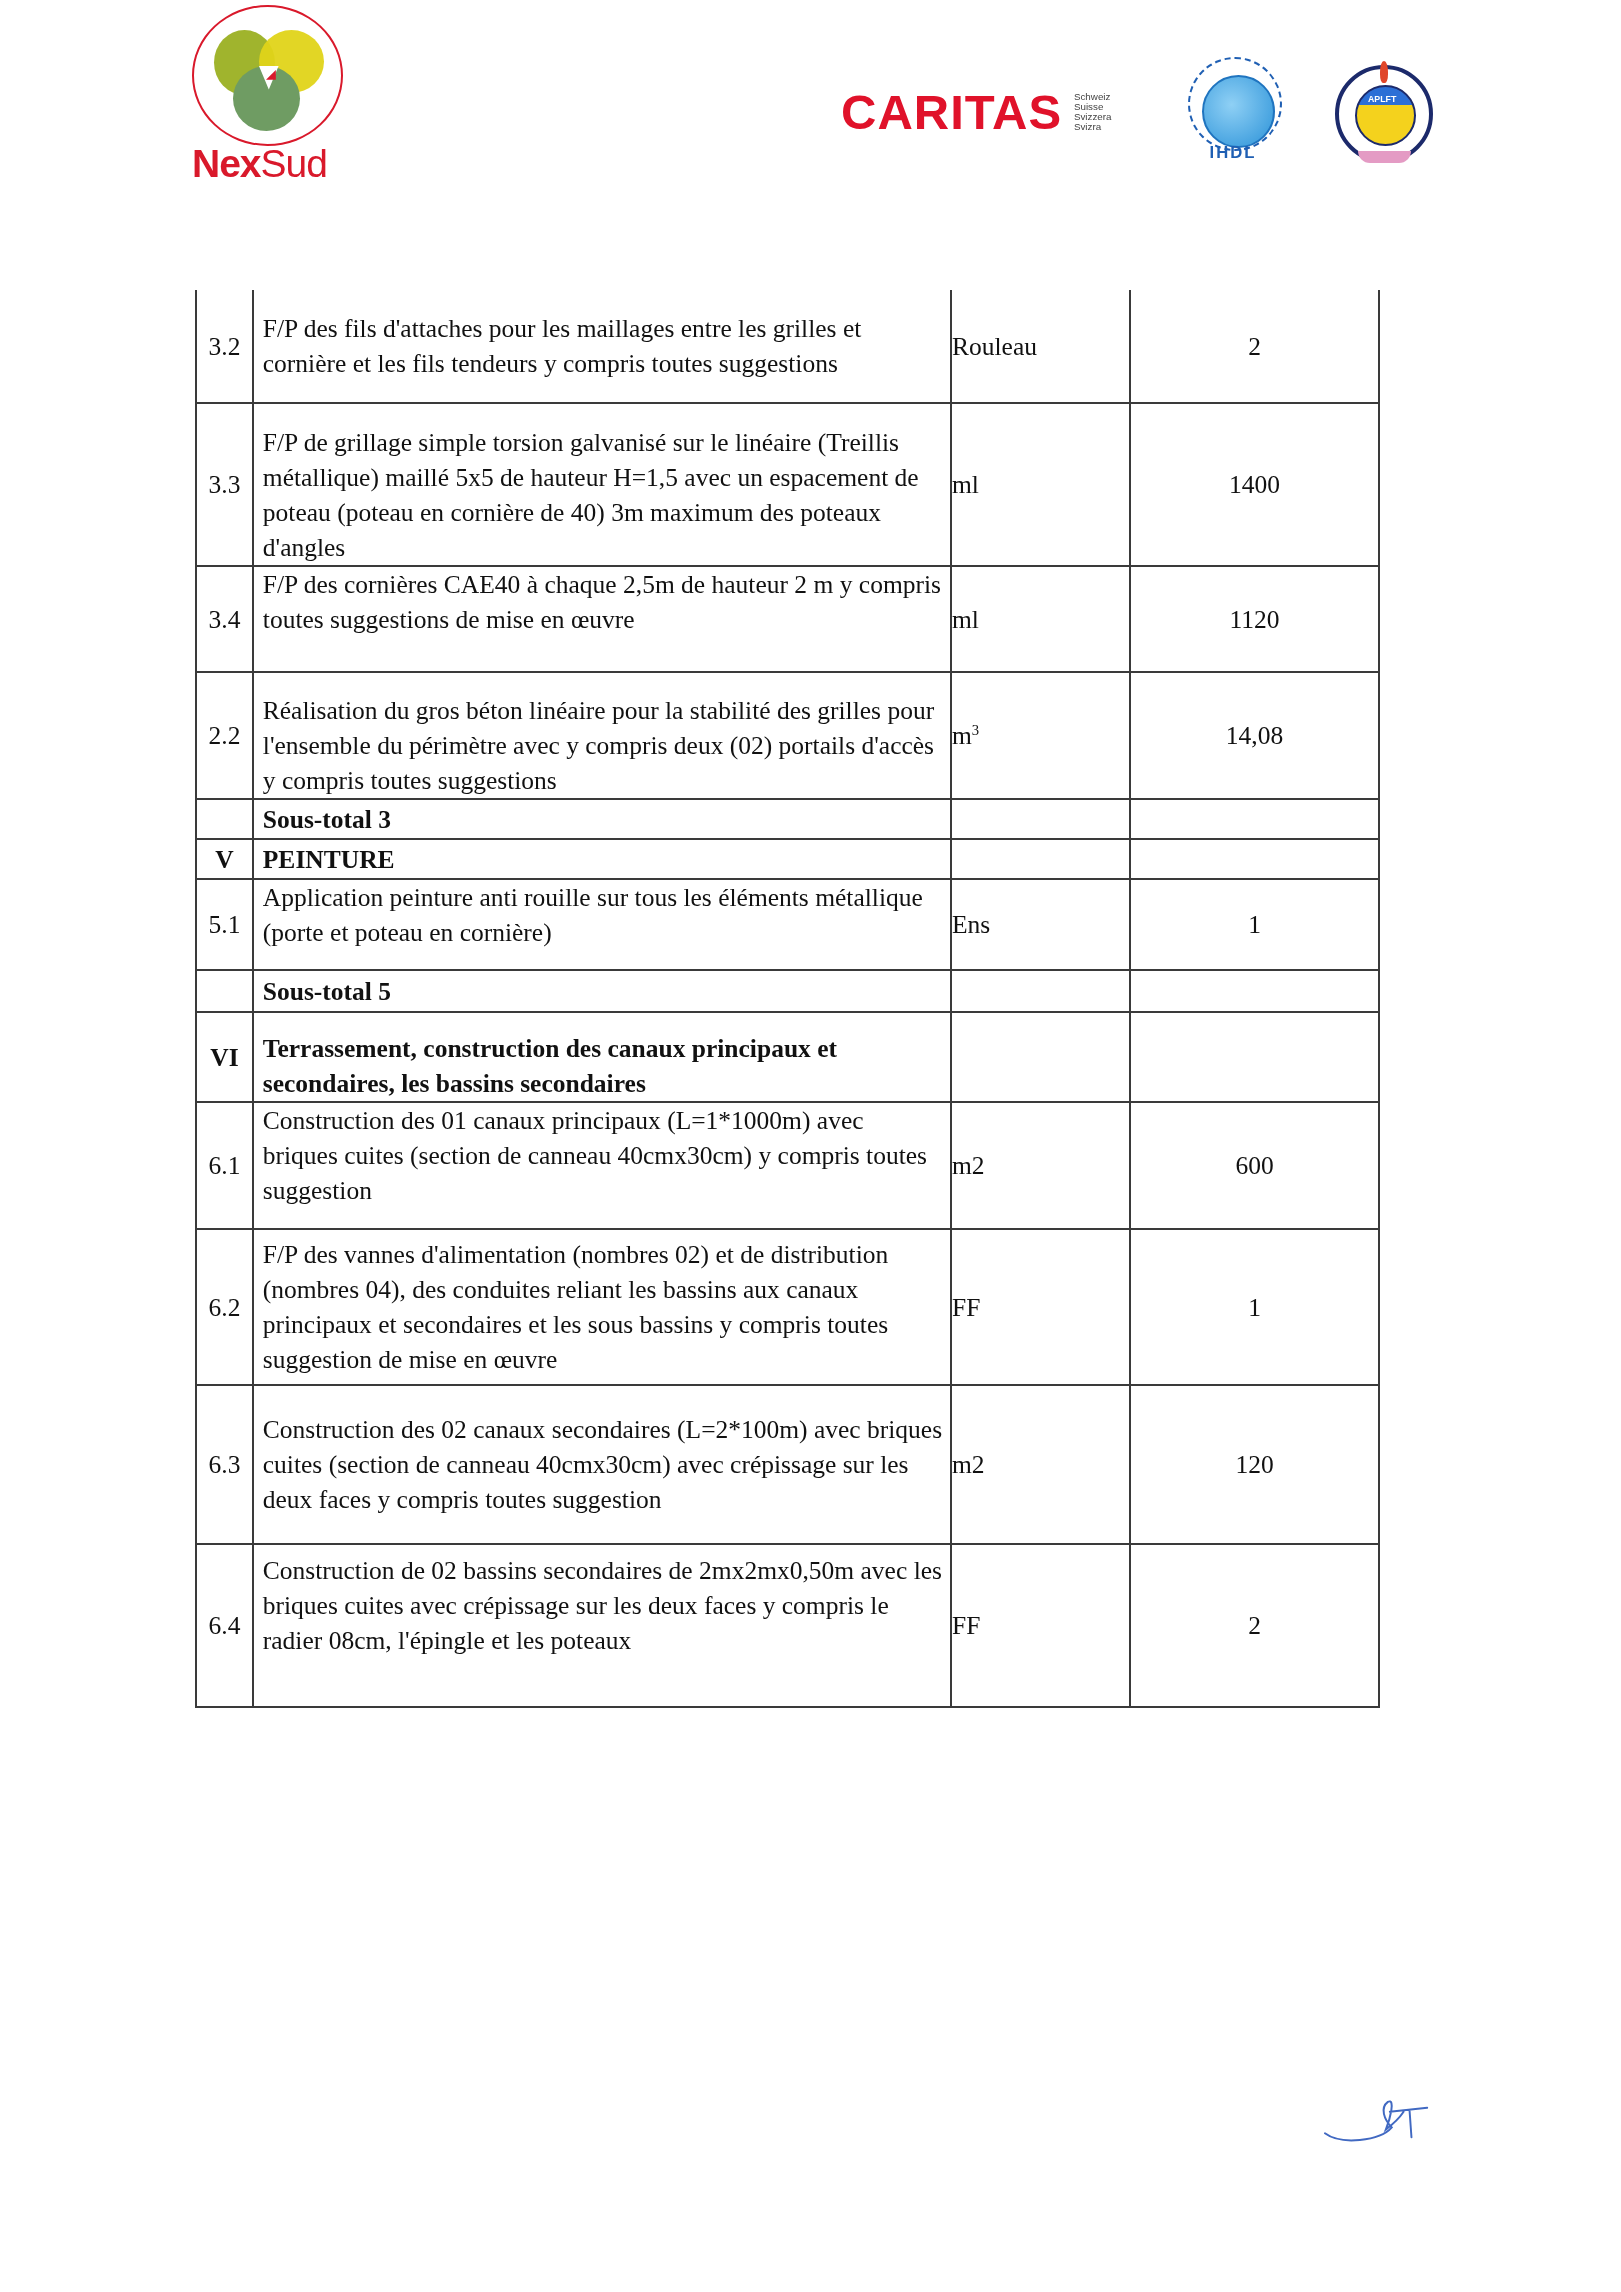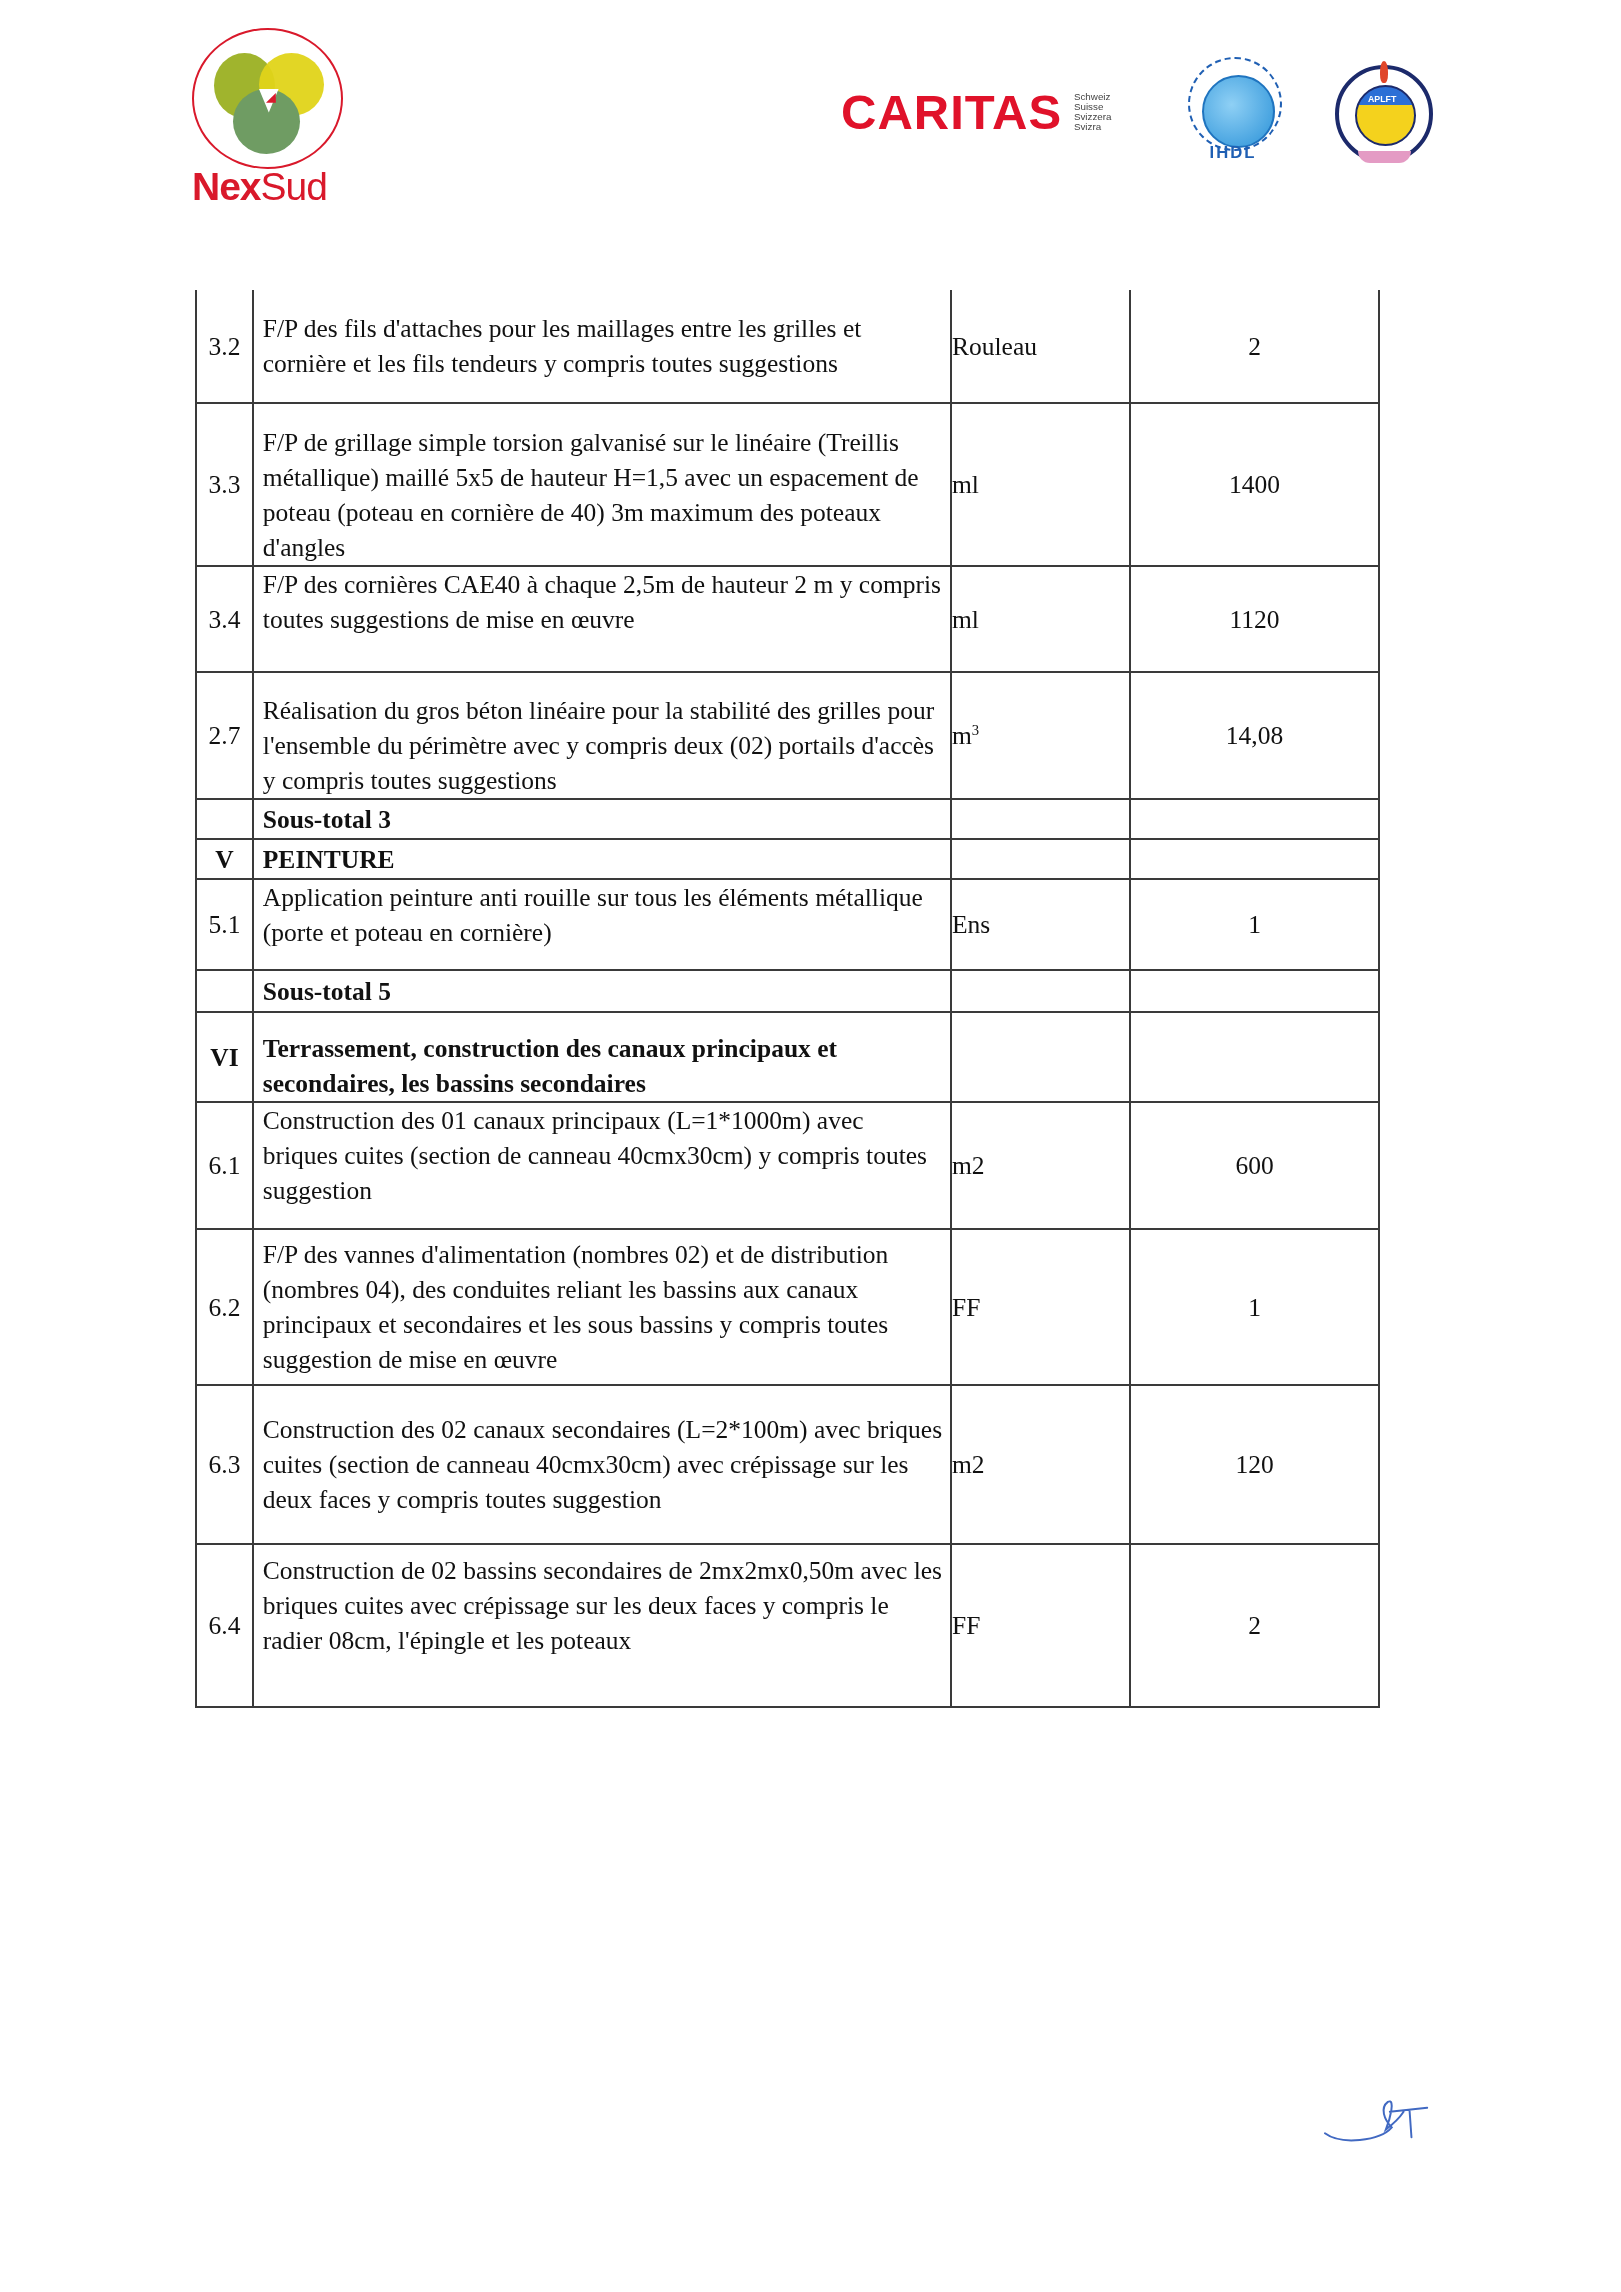--- a/index.html
+++ b/index.html
@@ -1,18 +1,18 @@
 <!DOCTYPE html>
 <html><head>
 <meta charset="utf-8">
 <style>
   html, body { margin:0; padding:0; background:#fff; }
   body { width:1621px; height:2293px; position:relative; font-family:"Liberation Serif", serif; color:#111; }
   .header { position:absolute; left:0; top:0; width:1621px; height:225px; }
-  .nexsud { position:absolute; left:192px; top:26px; width:157px; height:188px; }
+  .nexsud { position:absolute; left:192px; top:3px; width:157px; height:188px; }
   .nexsud .ring { position:absolute; left:0; top:2px; width:147px; height:137px; border:2.9px solid #d9192b; border-radius:50%; }
   .nexsud .c1 { position:absolute; left:21.6px; top:27.4px; width:61px; height:65px; border-radius:50%; background:#9bb022; opacity:.95; }
   .nexsud .c2 { position:absolute; left:67px; top:27.4px; width:65px; height:63px; border-radius:50%; background:#e0d419; opacity:.95; }
   .nexsud .c3 { position:absolute; left:41px; top:63px; width:67px; height:65px; border-radius:50%; background:#6f9c63; }
   .nexsud .c4 { position:absolute; left:67px; top:63px; width:19.6px; height:23.5px; background:#fff; clip-path:polygon(0 0,100% 0,50% 100%); }
   .nexsud .c5 { position:absolute; left:74px; top:67px; width:9.8px; height:9.8px; background:#d9192b; clip-path:polygon(100% 0,100% 100%,0 100%); }
   .nexsud .word { position:absolute; left:0; top:139px; font-family:"Liberation Sans", sans-serif; font-size:39px; color:#d9192b; letter-spacing:-1px; }
   .nexsud .word b { font-weight:bold; }
   .caritas { position:absolute; left:841px; top:84px; }
   .caritas .big { font-family:"Liberation Sans", sans-serif; font-weight:bold; font-size:49px; color:#e0122a; letter-spacing:1px; display:inline-block; vertical-align:middle; }
@@ -98,21 +98,21 @@
     <td class="unit">ml</td>
     <td class="qty">1400</td>
   </tr>
   <tr style="height:106px">
     <td class="num">3.4</td>
     <td class="desc" style="vertical-align:top">F/P des cornières CAE40 à chaque 2,5m de hauteur 2 m y compris toutes suggestions de mise en œuvre</td>
     <td class="unit">ml</td>
     <td class="qty">1120</td>
   </tr>
   <tr style="height:127px">
-    <td class="num">2.7</td>
+    <td class="num">2.2</td>
     <td class="desc" style="vertical-align:bottom">Réalisation du gros béton linéaire pour la stabilité des grilles pour l'ensemble du périmètre avec y compris deux (02) portails d'accès y compris toutes suggestions</td>
     <td class="unit"><span>m</span><sup>3</sup></td>
     <td class="qty">14,08</td>
   </tr>
   <tr style="height:40px">
     <td class="num"></td>
     <td class="desc bold">Sous-total 3</td>
     <td class="unit"></td>
     <td class="qty"></td>
   </tr>

